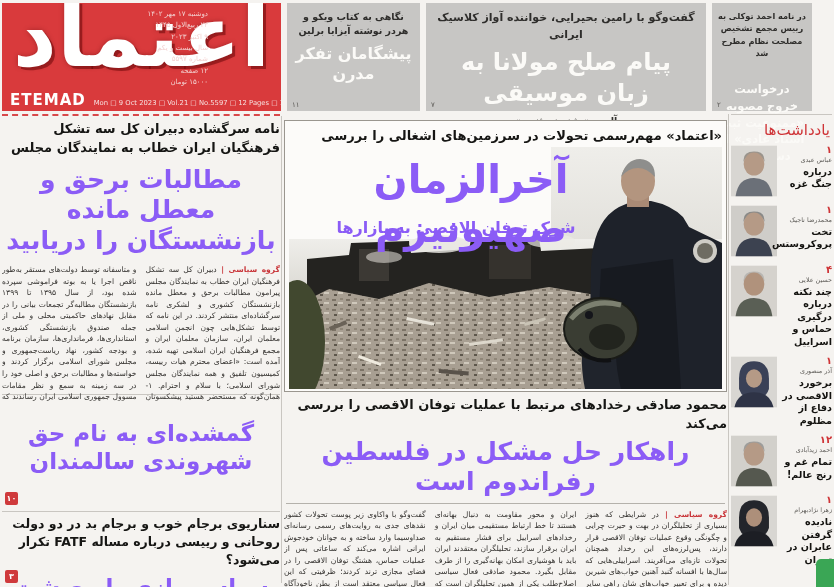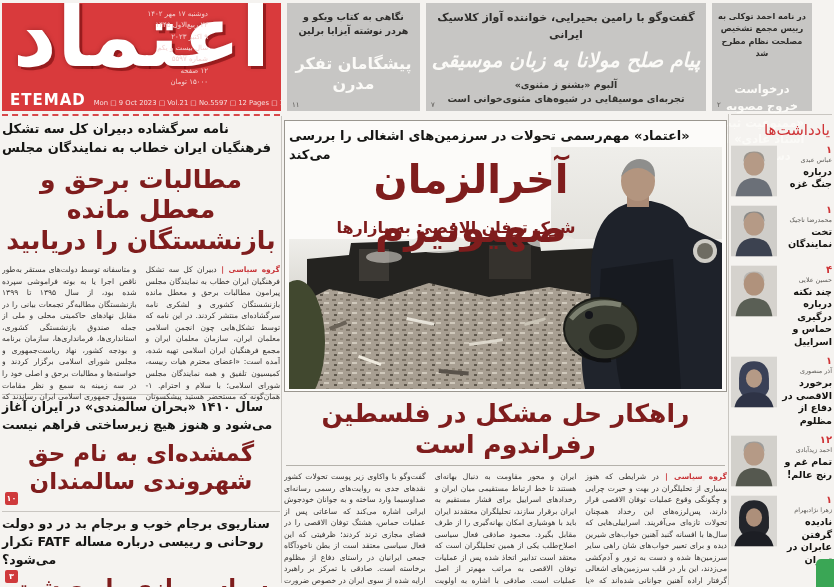--- a/index.html
+++ b/index.html
@@ -16,38 +16,38 @@
   .en-strip{position:absolute;left:8px;right:8px;bottom:2px;display:flex;align-items:baseline;gap:8px;z-index:3;direction:ltr;text-align:center;}
   .etemad-en{color:#fff;font-weight:bold;font-size:15px;letter-spacing:1px;}
   .en-line{color:#f6e0df;font-size:6.8px;white-space:nowrap;}
 
   
   .teaser{background:#c7c6c4;text-align:center;padding:7px 5px 16px;}
   .teaser .kick{font-weight:bold;color:#2e2d2b;line-height:1.5;}
   .teaser .head{font-weight:bold;color:#fbfaf7;line-height:1.3;}
   .t-modern{left:287px;top:3px;width:133px;height:108px;}
   .t-modern .kick{font-size:9.5px;}
-  .t-modern .head{font-size:16px;margin-top:15px;}
+  .t-modern .head{font-size:16px;margin-top:5px;}
   .t-music{left:426px;top:3px;width:280px;height:108px;}
   .t-music .kick{font-size:11px;}
-  .t-music .head{font-size:20px;margin:4px 0 5px;font-style:italic;}
+  .t-music .head{font-size:24px;margin:4px 0 5px;}
   .t-music .sub{font-size:9.5px;font-weight:bold;color:#34332f;line-height:1.5;}
   .t-majma{left:712px;top:3px;width:100px;height:108px;}
   .t-majma .kick{font-size:8.2px;}
   .t-majma .head{font-size:11.5px;margin-top:22px;line-height:1.45;}
   .pagenum-plain{position:absolute;left:5px;bottom:2px;font-size:7px;color:#595753;}
 
   
   .red-dashed{left:2px;top:114px;width:278px;border-top:2px dashed #d8494b;height:0;}
   .vrule{width:1px;background:#c9c6c1;}
   .hrule{height:1px;background:#c9c6c1;}
 
   
-  .kicker{font-weight:bold;text-align:left;color:#161614;line-height:1.45;}
-  .headline{font-weight:bold;text-align:center;color:#7f1d1d;line-height:1.22;}
+  .kicker{font-weight:bold;text-align:right;color:#161614;line-height:1.45;}
+  .headline{font-weight:bold;text-align:center;color:#8b5cf6;line-height:1.22;}
   .bodycols{display:flex;gap:9px;direction:rtl;overflow:hidden;}
   .bodycol{flex:1;font-size:7.6px;line-height:1.52;text-align:justify;color:#33312e;}
   .lead-red,.readmore{color:#c9363a;font-weight:bold;}
   .redbox{position:absolute;left:3px;background:#cf3a3c;color:#fff;font-size:8px;font-weight:bold;
           width:13px;height:13px;line-height:13px;text-align:center;border-radius:2px;}
 
   
   .main-box{left:284px;top:120px;width:443px;height:272px;background:#fcfbf9;border:1px solid #9a968f;}
   .main-kicker{position:absolute;top:6px;left:4px;right:4px;font-size:13px;}
   .main-photo{position:absolute;left:4px;top:26px;width:433px;height:242px;}
@@ -61,21 +61,21 @@
   .ref-rule{height:1px;background:#b4b1ab;margin:0 2px 5px;}
   .ref-block .bodycols{height:118px;}
 
   
   .a1{left:2px;top:120px;width:278px;height:270px;}
   .a1 .kicker{font-size:13px;}
   .a1 .headline{font-size:25px;margin:7px 0 8px;}
   .a1 .bodycols{height:140px;}
   .a2{left:2px;top:398px;width:278px;height:111px;}
   .a2 .kicker{font-size:12.5px;}
-  .a2 .headline{font-size:23px;margin-top:5px;}
+  .a2 .headline{font-size:23px;margin-top:21px;}
   .a3{left:2px;top:515px;width:278px;height:70px;}
   .a3 .kicker{font-size:12.5px;}
   .a3 .headline{font-size:23px;margin-top:4px;}
 
   
   .sidebar{left:731px;top:114px;width:101px;height:473px;border-top:1px solid #c9c6c1;padding-top:4px;}
   .notes-title{color:#cf3437;font-weight:normal;font-size:15px;text-align:right;margin:2px 2px 6px 0;}
   .note-item{display:flex;gap:4px;margin-bottom:8px;align-items:flex-start;direction:ltr;}
   .note-photo{width:46px;height:52px;flex:none;}
   .note-photo svg{display:block;width:46px;height:52px;}
@@ -188,40 +188,40 @@
           <circle cx="300" cy="168" r="4" fill="#14151a"></circle>
         </g>
       </svg>
     </div>
 
     <div class="headline main-headline">آخرالزمان صهیونیزم</div>
     <div class="headline main-subhead">شوک توفان الاقصی به بازارها</div>
   </div>
 
   <div class="abs ref-block">
+    <div class="kicker">محمود صادقی رخدادهای مرتبط با عملیات توفان الاقصی را بررسی می‌کند</div>
     <div class="headline">راهکار حل مشکل در فلسطین رفراندوم است</div>
     <div class="ref-rule"></div>
     <div class="bodycols">
       <div class="bodycol"><span class="lead-red">گروه سیاسی | </span><span>در شرایطی که هنوز بسیاری از تحلیلگران در بهت و حیرت چرایی و چگونگی وقوع عملیات توفان الاقصی قرار دارند، پس‌لرزه‌های این رخداد همچنان تحولات تازه‌ای می‌آفریند. اسراییلی‌هایی که سال‌ها با افسانه گنبد آهنین خواب‌های شیرین دیده و برای تعبیر خواب‌های شان راهی سایر سرزمین‌ها شده و دست به ترور و آدم‌کشی می‌زدند، این بار در قلب سرزمین‌های اشغالی گرفتار اراده آهنین جوانانی شده‌اند که «یا مرگ یا آزادی» را طلب می‌کنند. در این میان راهبردهای در پیش گرفته شده توسط ایران واجد اهمیت بسیاری است. در شرایطی که دشمنان</span></div>
       <div class="bodycol"><span>ایران و محور مقاومت به دنبال بهانه‌ای هستند تا خط ارتباط مستقیمی میان ایران و رخدادهای اسراییل برای فشار مستقیم به ایران برقرار سازند، تحلیلگران معتقدند ایران باید با هوشیاری امکان بهانه‌گیری را از طرف مقابل بگیرد. محمود صادقی فعال سیاسی اصلاح‌طلب یکی از همین تحلیلگران است که معتقد است تدابیر اتخاذ شده پس از عملیات توفان الاقصی به مراتب مهم‌تر از اصل عملیات است. صادقی با اشاره به اولویت قرار داشتن منافع و امنیت ملی ایران، هر نوع اقدامی که باعث خدشه‌دار شدن منافع ملی ایرانیان شود را ضد ملی و برخلاف عقل ارزیابی می‌کند. صادقی در این</span></div>
       <div class="bodycol"><span>گفت‌وگو با واکاوی زیر پوست تحولات کشور نقدهای جدی به روایت‌های رسمی رسانه‌ای صداوسیما وارد ساخته و به جوانان خودجوش ایرانی اشاره می‌کند که ساعاتی پس از عملیات حماس، هشتگ توفان الاقصی را در فضای مجازی ترند کردند؛ ظرفیتی که این فعال سیاسی معتقد است از بطن ناخودآگاه جمعی ایرانیان در راستای دفاع از مظلوم برخاسته است. صادقی با تمرکز بر راهبرد ارایه شده از سوی ایران در خصوص ضرورت برگزاری رفراندوم در فلسطین به این نکته اشاره می‌کند که این نسخه‌ای است که برای مشکلات ایران هم از آن می‌توان بهره برد.</span> </div>
     </div>
   </div>
 
   <div class="abs a1">
     <div class="kicker">نامه سرگشاده دبیران کل سه تشکل فرهنگیان ایران خطاب به نمایندگان مجلس</div>
     <div class="headline">مطالبات برحق و معطل مانده بازنشستگان را دریابید</div>
     <div class="bodycols">
       <div class="bodycol"><span class="lead-red">گروه سیاسی | </span><span>دبیران کل سه تشکل فرهنگیان ایران خطاب به نمایندگان مجلس پیرامون مطالبات برحق و معطل مانده بازنشستگان کشوری و لشکری نامه سرگشاده‌ای منتشر کردند. در این نامه که توسط تشکل‌هایی چون انجمن اسلامی معلمان ایران، سازمان معلمان ایران و مجمع فرهنگیان ایران اسلامی تهیه شده، آمده است: «اعضای محترم هیات رییسه، کمیسیون تلفیق و همه نمایندگان مجلس شورای اسلامی؛ با سلام و احترام. ۱- همان‌گونه که مستحضر هستید پیشکسوتان معزز کشور اعم از بازنشستگان کشوری و لشکری برای استیفای حق خود که در مواد ۶۴ و ۱۲۵ قانون مدیریت خدمات کشوری توسط قانونگذار محترم تقنین گردیده</span></div>
       <div class="bodycol"><span>و متاسفانه توسط دولت‌های مستقر به‌طور ناقص اجرا یا به بوته فراموشی سپرده شده بود، از سال ۱۳۹۵ تا ۱۳۹۹ بازنشستگان مطالبه‌گر تجمعات بیانی را در مقابل نهادهای حاکمیتی محلی و ملی از جمله صندوق بازنشستگی کشوری، استانداری‌ها، فرمانداری‌ها، سازمان برنامه و بودجه کشور، نهاد ریاست‌جمهوری و مجلس شورای اسلامی برگزار کردند و خواسته‌ها و مطالبات برحق و اصلی خود را در سه زمینه به سمع و نظر مقامات مسوول جمهوری اسلامی ایران رساندند که عبارت بودند از: تامین معاش مناسب طبق تبصره ماده ۶۴ و ۱۲۵ قانون مدیریت خدمات کشوری و اعمال افزایش سنواتی حداقل به اندازه تورم رسمی اعلامی از سوی بانک مرکزی.</span> </div>
     </div>
   </div>
 
   <div class="abs a2">
-    <div class="kicker">سال ۱۴۱۰ «بحران سالمندی» در ایران آغاز می‌شود و هنوز هیچ زیرساختی فراهم نیست</div>
     <div class="headline">گمشده‌ای به نام حق شهروندی سالمندان</div>
     <div class="redbox" style="bottom:4px;">۱۰</div>
   </div>
 
   <div class="abs a3">
     <div class="kicker">سناریوی برجام خوب و برجام بد در دو دولت روحانی و رییسی درباره مساله FATF تکرار می‌شود؟</div>
     <div class="headline">سیاسی‌بازی با معیشت مردم</div>
     <div class="redbox" style="bottom:2px;">۳</div>
   </div>
 
@@ -249,21 +249,21 @@
         <svg viewBox="0 0 40 44">
             <rect width="40" height="44" fill="#cfcdc9"></rect>
             <path d="M20,5 q10,0 9,9 q-2,-6 -9,-6 q-7,0 -9,6 q-1,-9 9,-9" fill="#8a8a88"></path>
             <ellipse cx="20" cy="16" rx="9" ry="10" fill="#b59a86"></ellipse>
             <path d="M4,44 q2,-16 16,-16 q14,0 16,16 Z" fill="#3c4250"></path>
           </svg>
       </div>
       <div class="note-text">
         <div class="note-page">۱</div>
         <div class="note-author">محمدرضا تاجیک</div>
-        <div class="note-title">تخت نمایندگان</div>
+        <div class="note-title">تخت پروکروستس</div>
       </div>
     </div>
 
     <div class="note-item">
       <div class="note-photo">
         <svg viewBox="0 0 40 44">
             <rect width="40" height="44" fill="#d5d2cd"></rect>
             <path d="M20,5 q10,0 9,9 q-2,-6 -9,-6 q-7,0 -9,6 q-1,-9 9,-9" fill="#b8b6b2"></path>
             <ellipse cx="20" cy="16" rx="9" ry="10" fill="#b0927c"></ellipse>
             <path d="M4,44 q2,-16 16,-16 q14,0 16,16 Z" fill="#5a5f55"></path>

